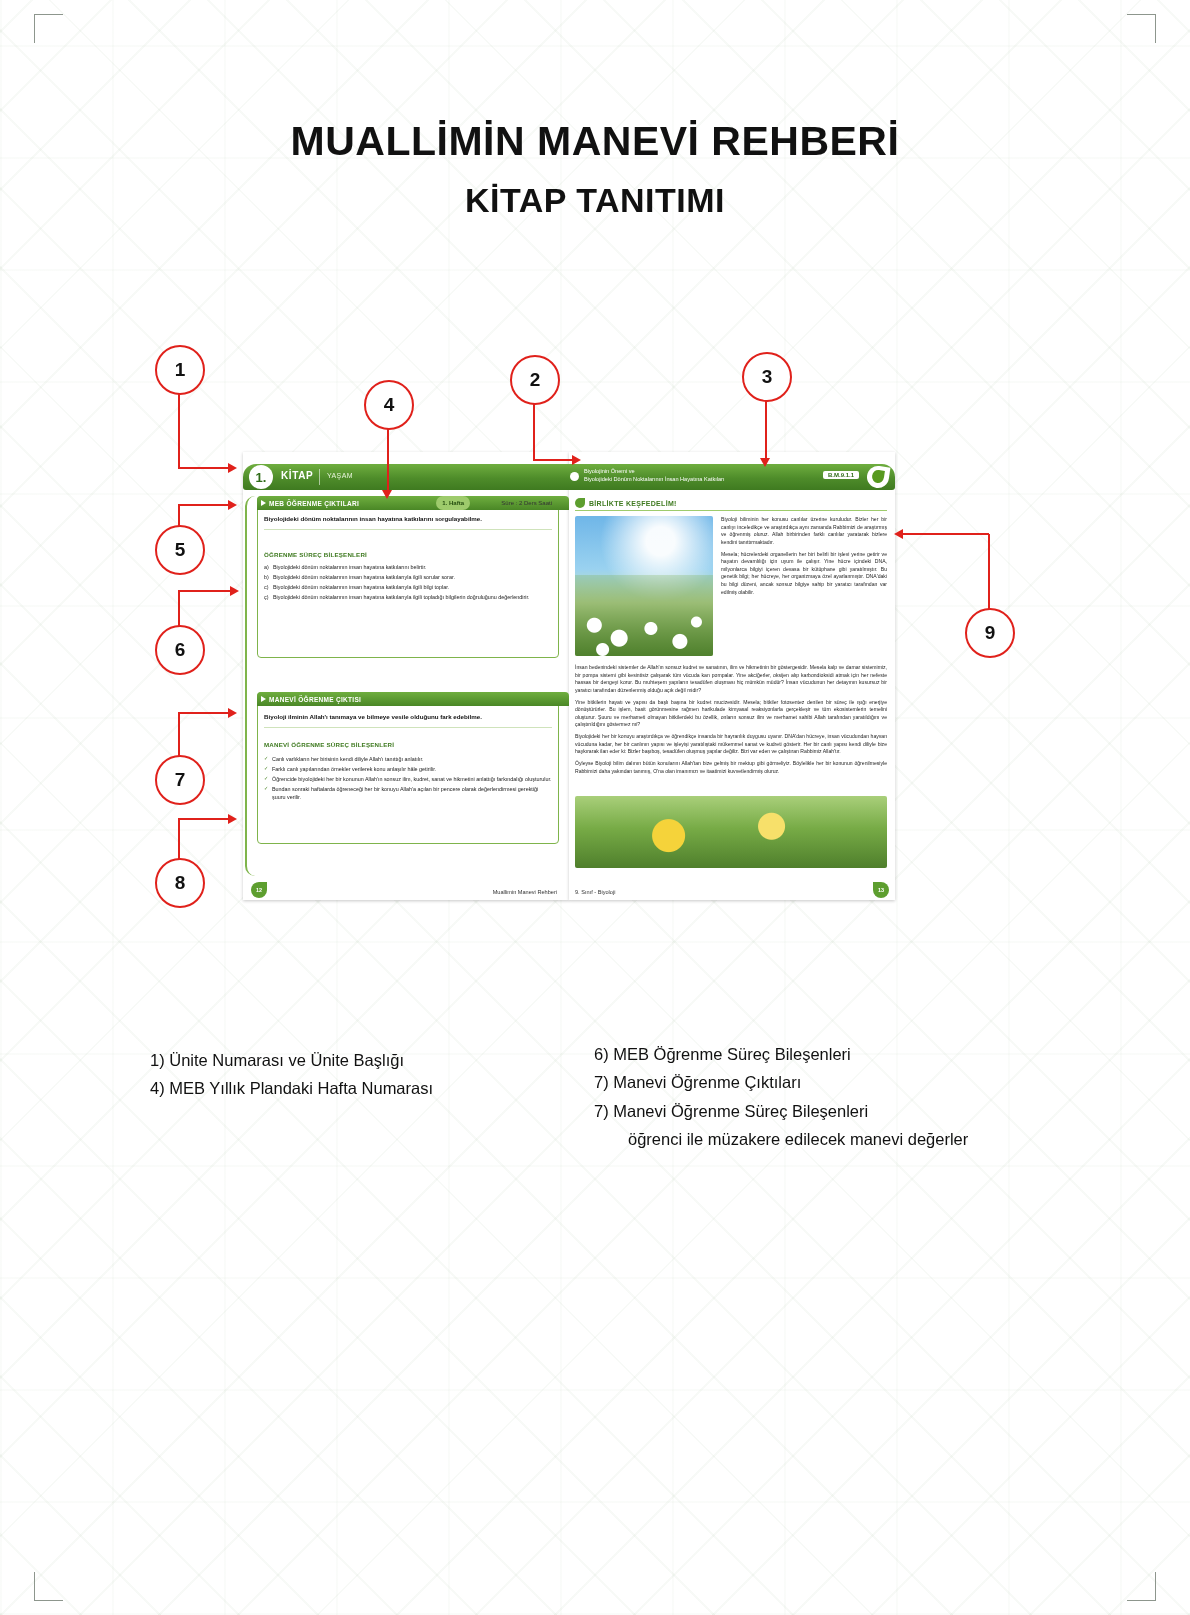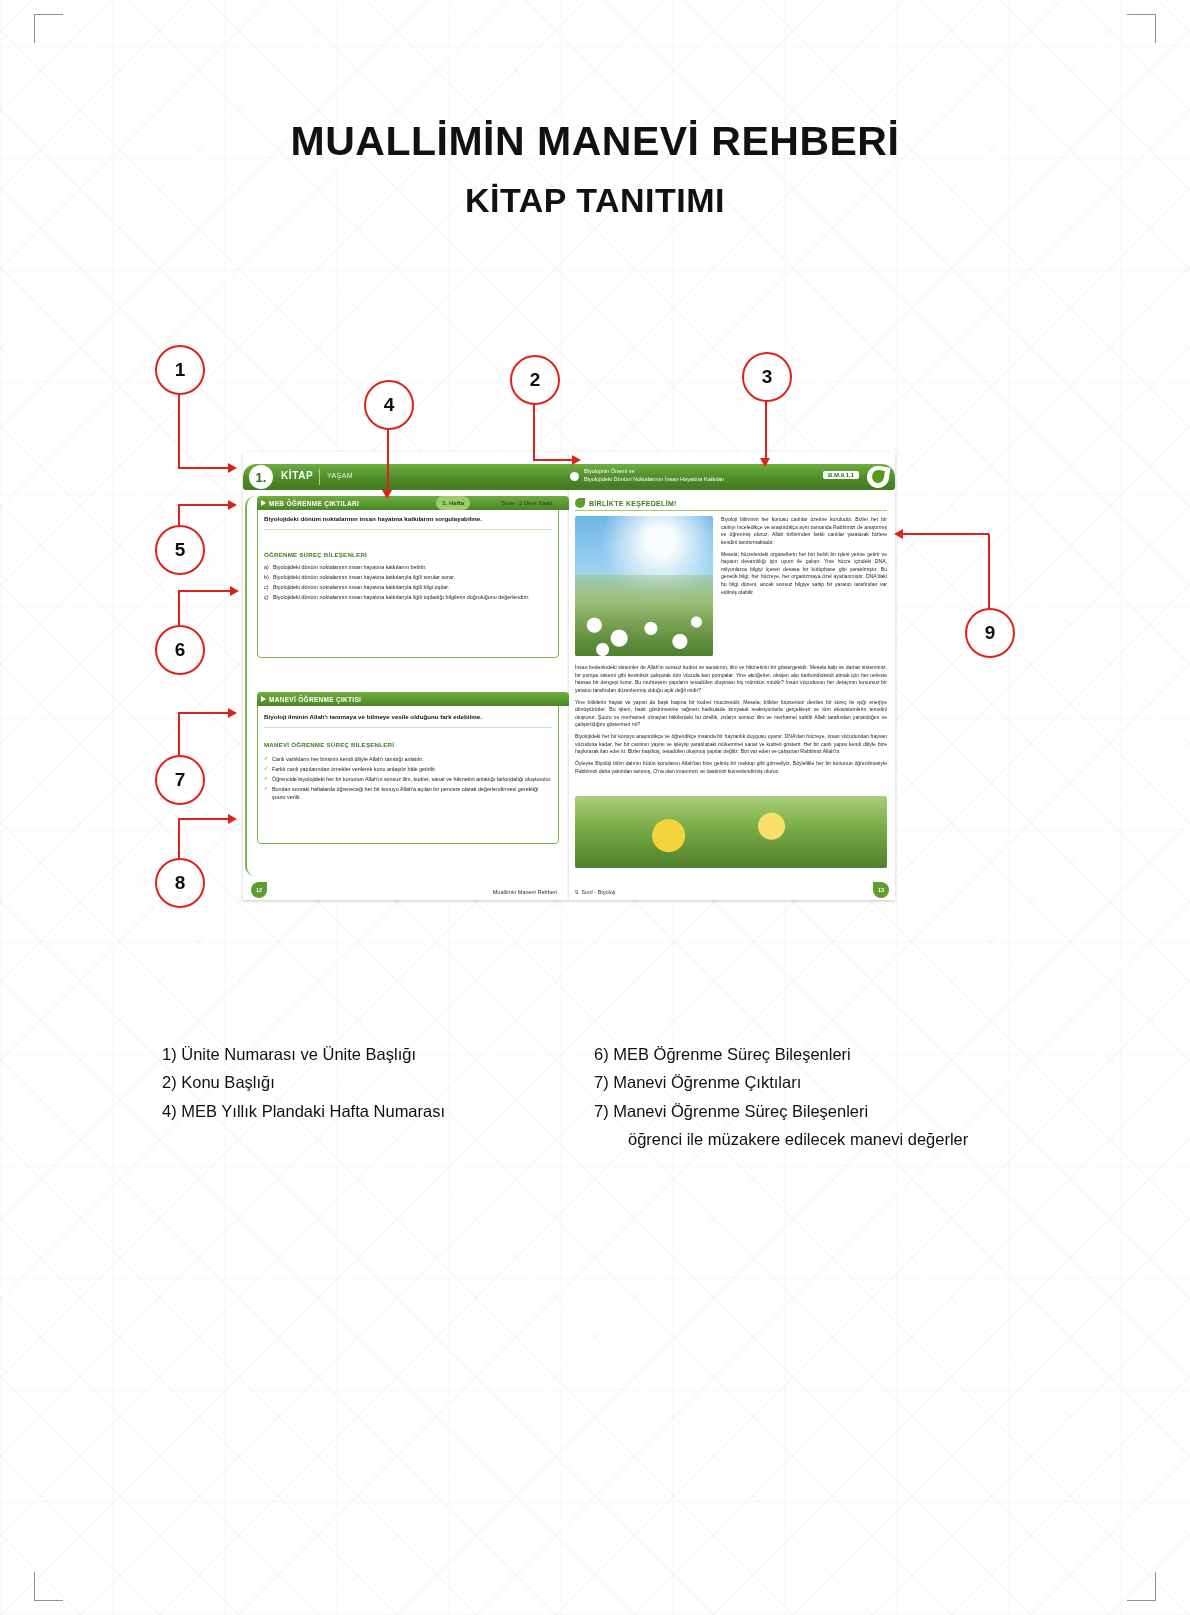--- a/index.html
+++ b/index.html
@@ -168,21 +168,21 @@
   }
 
   .rp-text{position:absolute;font-size:5.1px;line-height:1.5;color:#1c1c1c;text-align:justify;}
   .rp-col{left:478px;top:64px;width:166px;}
   .rp-full{left:332px;width:312px;}
   .rp-text p{margin:0 0 4px 0;}
 
   
   .legend{position:absolute;left:150px;top:1040px;width:900px;font-size:16.5px;line-height:1.72;color:#111;}
   .legend .col{position:absolute;top:0;}
-  .legend .colL{left:12px;width:430px;}
+  .legend .colL{left:0;width:430px;margin-top:6px;}
   .legend .colR{left:444px;width:456px;}
 </style>
 </head>
 <body>
 
 <div class="bg-pattern"></div>
 <div class="crop tl"></div>
 <div class="crop tr"></div>
 <div class="crop bl"></div>
 <div class="crop br"></div>
@@ -330,21 +330,20 @@
 
   <div class="photo bees"></div>
 
   <div class="page-foot" style="left:332px;">9. Sınıf - Biyoloji</div>
   <div class="corner-leaf" style="right:6px;border-radius:0 50% 50% 50%;">13</div>
 </div>
 
 <div class="legend">
   <div class="col colL">
     <div>1) Ünite Numarası ve Ünite Başlığı</div>
-    <div>2) Konu Başlığı</div>
     <div>4) MEB Yıllık Plandaki Hafta Numarası</div>
   </div>
   <div class="col colR">
     <div>6) MEB Öğrenme Süreç Bileşenleri</div>
     <div>7) Manevi Öğrenme Çıktıları</div>
     <div>7) Manevi Öğrenme Süreç Bileşenleri</div>
     <div style="padding-left:34px;">öğrenci ile müzakere edilecek manevi değerler</div>
   </div>
 </div>
 

